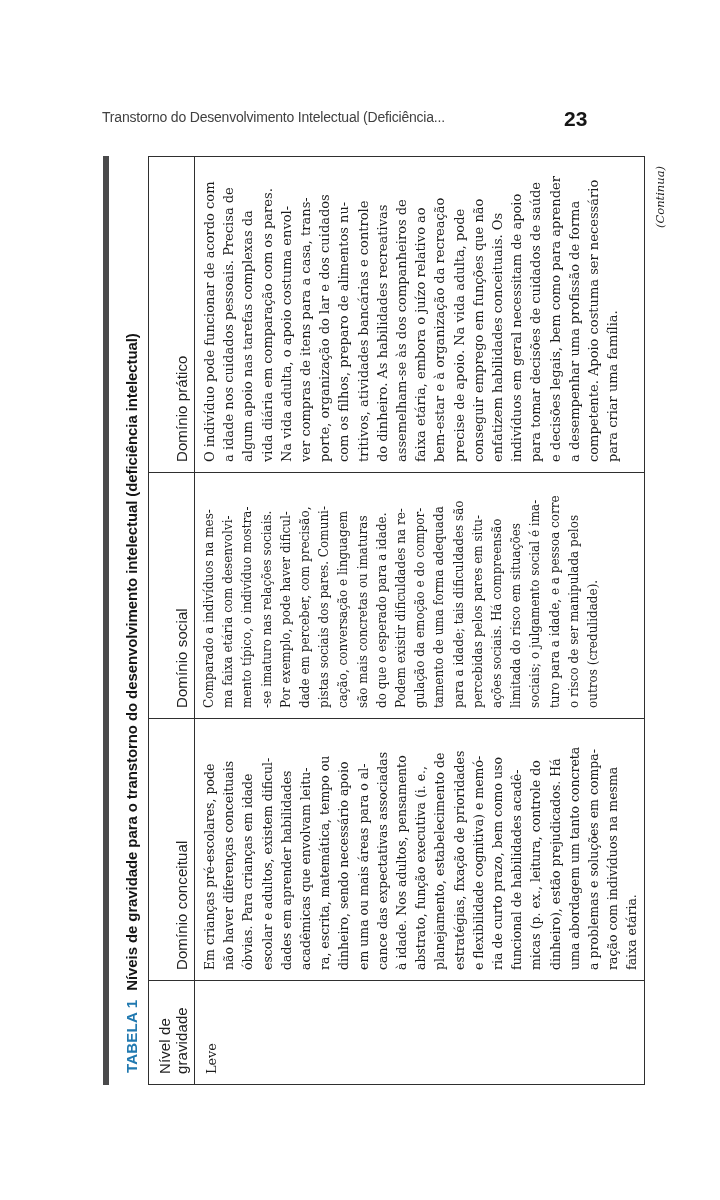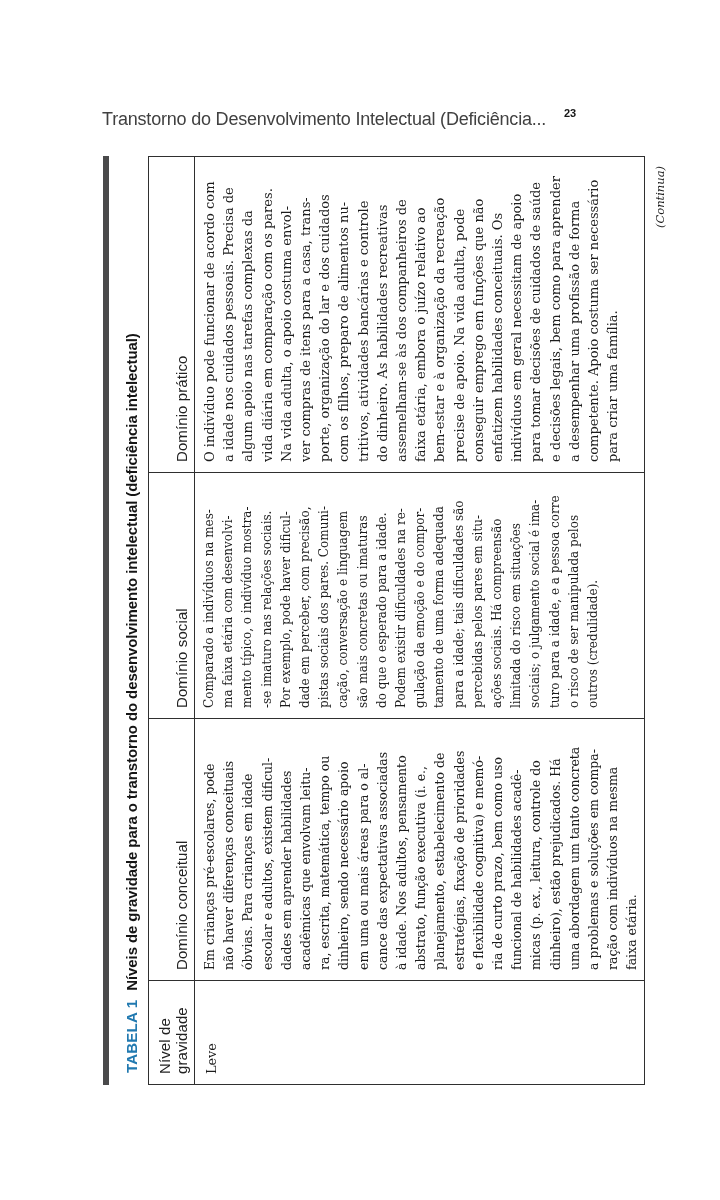--- a/index.html
+++ b/index.html
@@ -5,26 +5,26 @@
   html,body{margin:0;padding:0;}
   body{
     width:720px;height:1200px;position:relative;overflow:hidden;
     background:#ffffff;
     font-family:"Liberation Sans", sans-serif;
     color:#1c1c1c;
   }
   
   .page-header{
     position:absolute;left:102px;top:109px;width:470px;
-    font-size:18px;letter-spacing:-0.2px;color:#414141;
+    font-size:14px;letter-spacing:-0.2px;color:#414141;
     white-space:nowrap;
   }
   .page-number{
     position:absolute;left:564px;top:107px;
-    font-size:11px;font-weight:700;color:#161616;
+    font-size:21px;font-weight:700;color:#161616;
   }
   
   .rotated-block{
     position:absolute;left:103px;top:156px;width:569px;height:929px;
   }
   .rotated-inner{
     position:absolute;left:0;top:0;width:929px;height:569px;
     transform-origin:0 0;
     transform:rotate(-90deg) translateX(-929px);
   }

